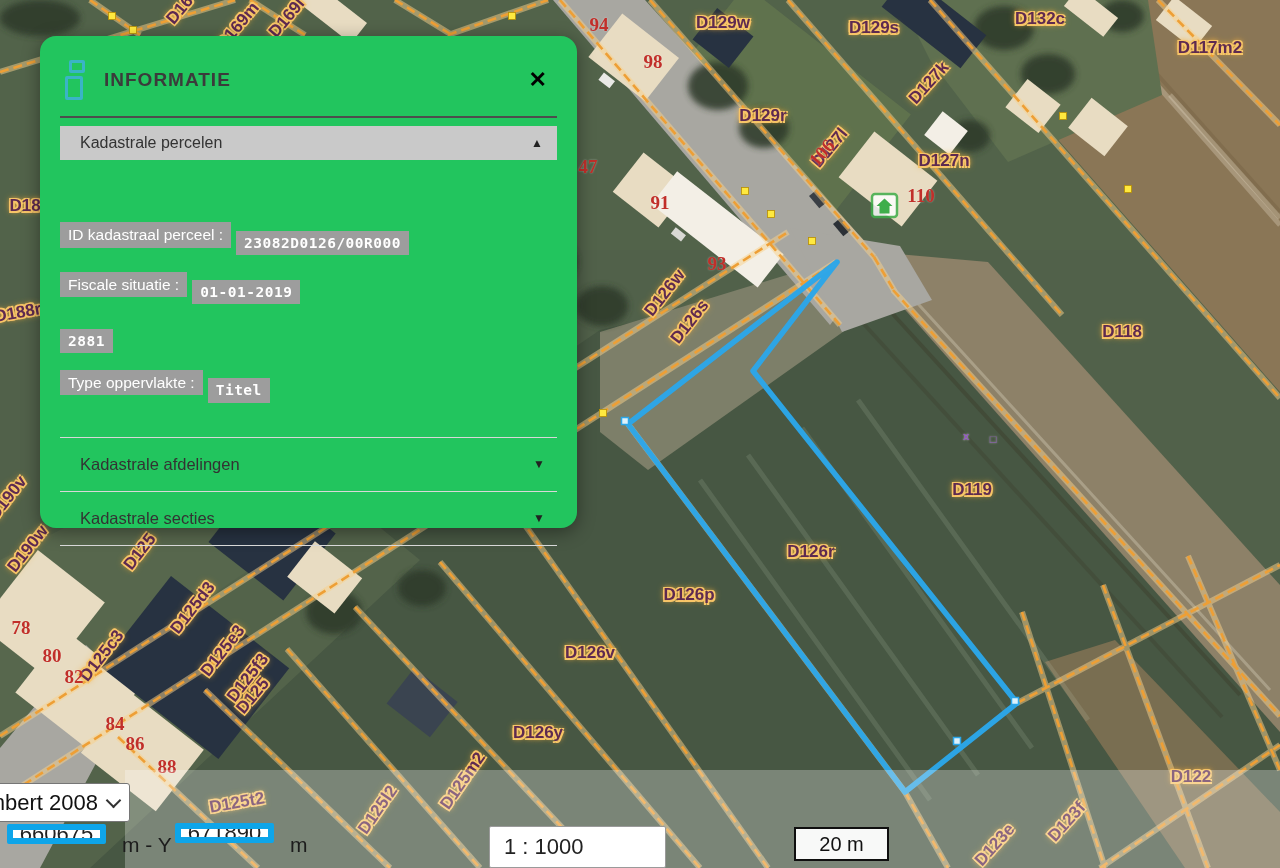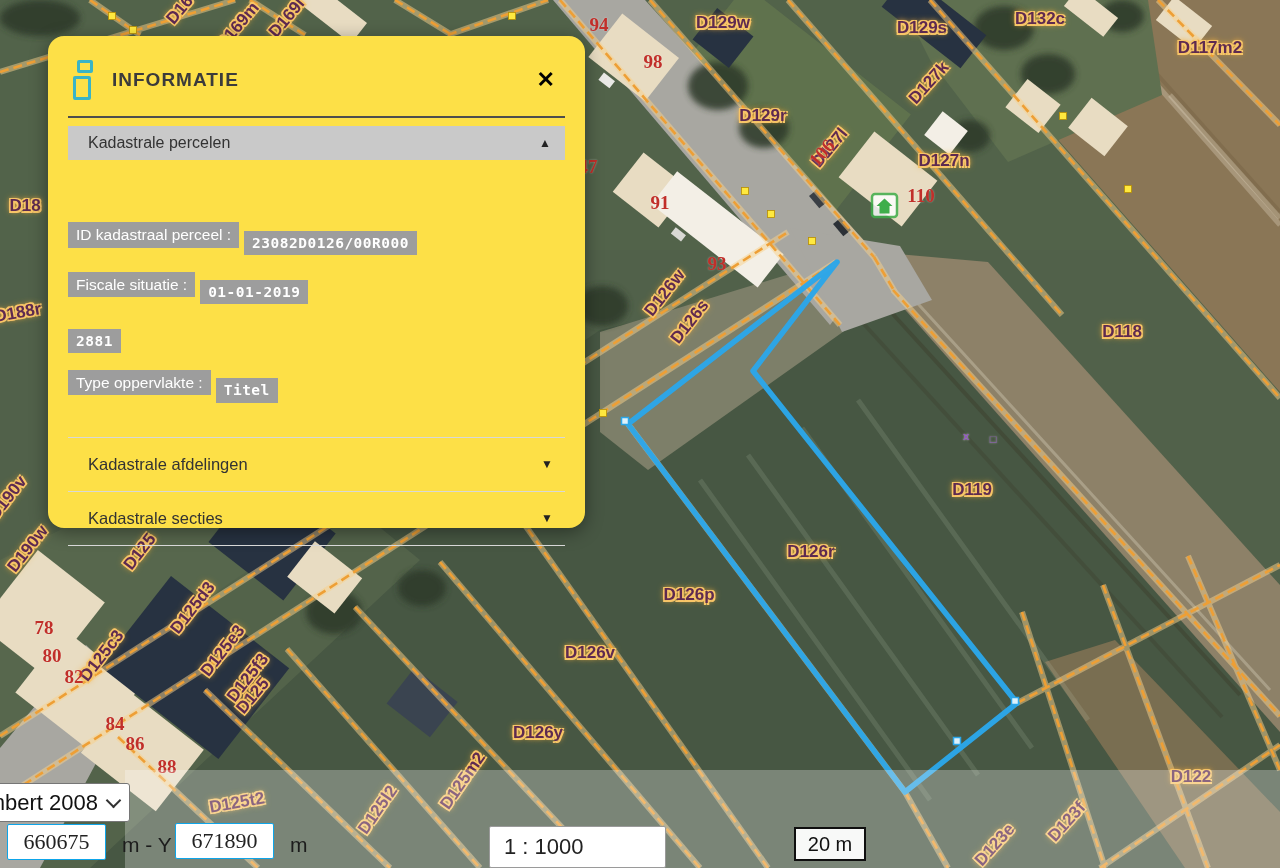--- a/index.html
+++ b/index.html
@@ -15,21 +15,21 @@
   #labels{position:absolute;left:0;top:0;width:1280px;height:868px;pointer-events:none;}
   .plabel{position:absolute;font-weight:bold;font-size:17px;color:#5e2a50;white-space:nowrap;
     text-shadow:-1.5px -1.5px 0 #f8c568,1.5px -1.5px 0 #f8c568,-1.5px 1.5px 0 #f8c568,
       1.5px 1.5px 0 #f8c568,0 0 4px #f5b240,0 0 7px #f5b240;}
   .hlabel{position:absolute;font-family:"Liberation Serif",serif;font-weight:bold;font-size:19px;
     color:#c12f2a;white-space:nowrap;text-shadow:0 0 2px rgba(255,255,255,.45);}
   .mlabel{position:absolute;font-weight:bold;font-size:11px;color:#9055c0;white-space:nowrap;
     text-shadow:0 0 2px rgba(255,255,255,.8);}
 
   
-  .panel{position:absolute;left:48px;top:36px;width:537px;height:492px;background:#fde047;
+  .panel{position:absolute;left:40px;top:36px;width:537px;height:492px;background:#22c55e;
     border-radius:16px;box-shadow:0 4px 18px rgba(0,0,0,.4);z-index:30;color:#3b3b3b;}
   .phead{display:flex;align-items:center;padding:24px 26px 16px 22px;}
   .info-icon{width:26px;height:40px;position:relative;margin-right:16px;flex:0 0 auto;}
   .info-icon .dot{position:absolute;top:0;left:7px;width:10px;height:7px;border:3px solid #3ab4c6;border-radius:2px;}
   .info-icon .stem{position:absolute;bottom:0;left:3px;width:12px;height:18px;border:3px solid #3ab4c6;border-radius:2px;}
   .ptitle{font-size:19px;font-weight:bold;letter-spacing:1px;color:#3b3b3b;flex:1;}
   .pclose{font-size:22px;font-weight:bold;color:#000;cursor:pointer;padding:0 4px;}
   .pdiv{margin:0 20px;border-top:2px solid #4d4d4d;}
   .graybar{margin:8px 20px 0;background:#c9c9c9;height:34px;display:flex;align-items:center;
     padding:0 14px 0 20px;font-size:16px;color:#333;cursor:pointer;}
@@ -44,31 +44,31 @@
   .sarrow{margin-left:auto;font-size:12px;color:#222;}
 
   
   .haze{position:absolute;left:125px;top:770px;width:1155px;height:98px;
     background:rgba(255,255,255,.28);z-index:10;}
   .proj-select{position:absolute;left:-64px;top:783px;width:194px;height:39px;background:#fff;
     border:1px solid #767676;border-radius:3px;display:flex;align-items:center;justify-content:flex-end;
     padding:0 10px 0 8px;font-size:22px;color:#111;z-index:20;box-sizing:border-box;gap:10px;}
   .chev{width:9px;height:9px;border-right:2.5px solid #333;border-bottom:2.5px solid #333;
     transform:rotate(45deg);margin-top:-5px;flex:0 0 auto;}
-  .coord{position:absolute;height:36px;background:#fff;border:1px solid #0ea5e9;border-radius:2px;
-    font-family:Liberation Serif, serif;font-size:22px;color:#222;text-align:center;z-index:20;box-sizing:border-box;}
+  .coord{position:absolute;height:20px;background:#fff;border:6px solid #0ea5e9;border-radius:2px;
+    font-family:Liberation Sans, sans-serif;font-size:22px;color:#222;text-align:center;z-index:20;box-sizing:border-box;}
   .xinput{left:7px;top:824px;width:99px;}
   .yinput{left:175px;top:823px;width:99px;}
   .unit{position:absolute;font-size:21px;color:#1c1c1c;z-index:20;}
   .u1{left:122px;top:833px;}
   .u2{left:290px;top:833px;}
   .scaleinput{position:absolute;left:489px;top:826px;width:177px;height:42px;background:#fff;
     border:1px solid #9a9a9a;border-radius:2px;font-family:"Liberation Sans",sans-serif;
     font-size:22px;color:#222;padding-left:14px;z-index:20;box-sizing:border-box;}
-  .scalebar{position:absolute;left:794px;top:827px;width:72px;height:34px;background:rgba(255,255,255,.95);
+  .scalebar{position:absolute;left:794px;top:827px;width:95px;height:34px;background:rgba(255,255,255,.95);
     border:2px solid #0f0f0f;display:flex;align-items:center;justify-content:center;
     font-size:20px;color:#111;z-index:20;box-sizing:border-box;}
 </style>
 </head>
 <body>
 
 <div id="stage">
 
   <svg width="1280" height="868" viewBox="0 0 1280 868">
     <defs>
@@ -206,21 +206,21 @@
       <rect x="872" y="194" width="25" height="23" rx="3" fill="#ffffff" opacity=".85" stroke="#3fae4b" stroke-width="2.5"></rect>
       <path d="M884.5,198.5 l-8,7.5 h3 v7.5 h10 v-7.5 h3 z" fill="#3fae4b"></path>
     </g>
   </svg>
 
   <div id="labels">
       <div class="plabel" style="left: 180px; top: 10px; transform: translate(-50%, -50%) rotate(-50deg);">D16</div>
       <div class="plabel" style="left: 238px; top: 26px; transform: translate(-50%, -50%) rotate(-50deg);">D169m</div>
       <div class="plabel" style="left: 287px; top: 18px; transform: translate(-50%, -50%) rotate(-50deg);">D169l</div>
       <div class="plabel" style="left: 723px; top: 23px; transform: translate(-50%, -50%) rotate(0deg);">D129w</div>
-      <div class="plabel" style="left: 874px; top: 28px; transform: translate(-50%, -50%) rotate(0deg); margin-left: 48px;">D129s</div>
+      <div class="plabel" style="left: 874px; top: 28px; transform: translate(-50%, -50%) rotate(0deg);">D129s</div>
       <div class="plabel" style="left: 1040px; top: 19px; transform: translate(-50%, -50%) rotate(0deg);">D132c</div>
       <div class="plabel" style="left: 1210px; top: 48px; transform: translate(-50%, -50%) rotate(0deg);">D117m2</div>
       <div class="plabel" style="left: 763px; top: 116px; transform: translate(-50%, -50%) rotate(0deg);">D129r</div>
       <div class="plabel" style="left: 929px; top: 83px; transform: translate(-50%, -50%) rotate(-48deg);">D127k</div>
       <div class="plabel" style="left: 830px; top: 148px; transform: translate(-50%, -50%) rotate(-50deg);">D127l</div>
       <div class="plabel" style="left: 944px; top: 161px; transform: translate(-50%, -50%) rotate(0deg);">D127n</div>
       <div class="plabel" style="left: 665px; top: 293px; transform: translate(-50%, -50%) rotate(-52deg);">D126w</div>
       <div class="plabel" style="left: 690px; top: 322px; transform: translate(-50%, -50%) rotate(-52deg);">D126s</div>
       <div class="plabel" style="left: 1122px; top: 332px; transform: translate(-50%, -50%) rotate(0deg);">D118</div>
       <div class="plabel" style="left: 972px; top: 490px; transform: translate(-50%, -50%) rotate(0deg);">D119</div>
@@ -244,21 +244,21 @@
       <div class="plabel" style="left: 8px; top: 498px; transform: translate(-50%, -50%) rotate(-52deg);">D190v</div>
       <div class="plabel" style="left: 18px; top: 313px; transform: translate(-50%, -50%) rotate(-10deg);">D188r</div>
       <div class="plabel" style="left: 25px; top: 206px; transform: translate(-50%, -50%) rotate(0deg);">D18</div>
       <div class="hlabel" style="left: 599px; top: 25px; transform: translate(-50%, -50%) rotate(0deg);">94</div>
       <div class="hlabel" style="left: 653px; top: 62px; transform: translate(-50%, -50%) rotate(0deg);">98</div>
       <div class="hlabel" style="left: 588px; top: 167px; transform: translate(-50%, -50%) rotate(0deg);">47</div>
       <div class="hlabel" style="left: 660px; top: 203px; transform: translate(-50%, -50%) rotate(0deg);">91</div>
       <div class="hlabel" style="left: 717px; top: 264px; transform: translate(-50%, -50%) rotate(0deg);">93</div>
       <div class="hlabel" style="left: 921px; top: 196px; transform: translate(-50%, -50%) rotate(0deg);">110</div>
       <div class="hlabel" style="left: 822px; top: 153px; transform: translate(-50%, -50%) rotate(-50deg);">106</div>
-      <div class="hlabel" style="left: 44px; top: 628px; transform: translate(-50%, -50%) rotate(0deg);">78</div>
+      <div class="hlabel" style="left: 21px; top: 628px; transform: translate(-50%, -50%) rotate(0deg);">78</div>
       <div class="hlabel" style="left: 52px; top: 656px; transform: translate(-50%, -50%) rotate(0deg);">80</div>
       <div class="hlabel" style="left: 74px; top: 677px; transform: translate(-50%, -50%) rotate(0deg);">82</div>
       <div class="hlabel" style="left: 115px; top: 724px; transform: translate(-50%, -50%) rotate(0deg);">84</div>
       <div class="hlabel" style="left: 135px; top: 744px; transform: translate(-50%, -50%) rotate(0deg);">86</div>
       <div class="hlabel" style="left: 167px; top: 767px; transform: translate(-50%, -50%) rotate(0deg);">88</div>
       <div class="mlabel" style="left: 966px; top: 436px; transform: translate(-50%, -50%) rotate(0deg);">x</div>
       <div class="mlabel" style="left: 993px; top: 439px; transform: translate(-50%, -50%) rotate(0deg);">□</div>
     </div>
 
   <div class="haze"></div>

